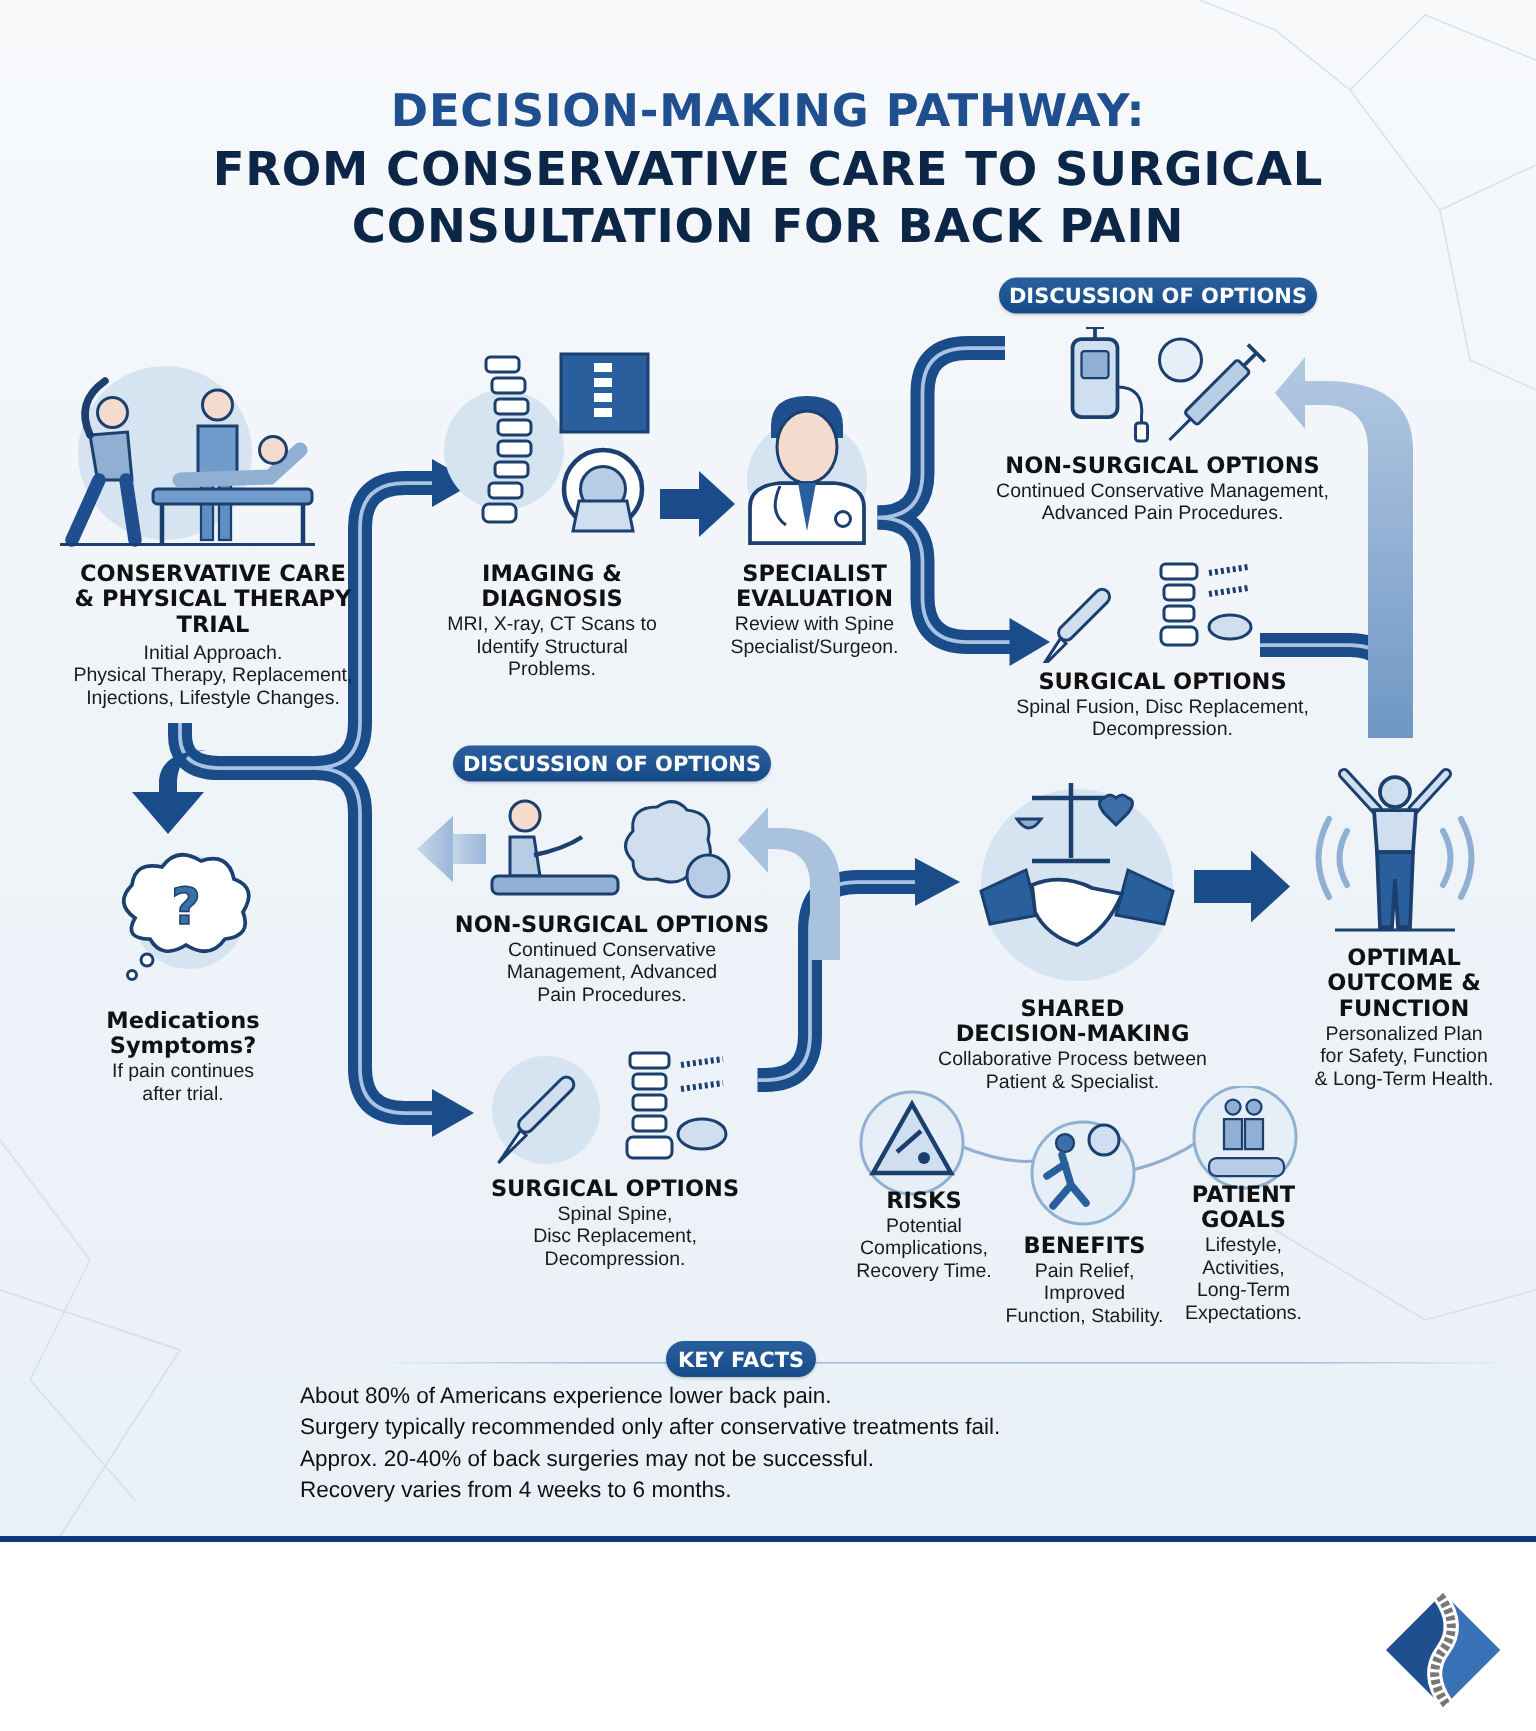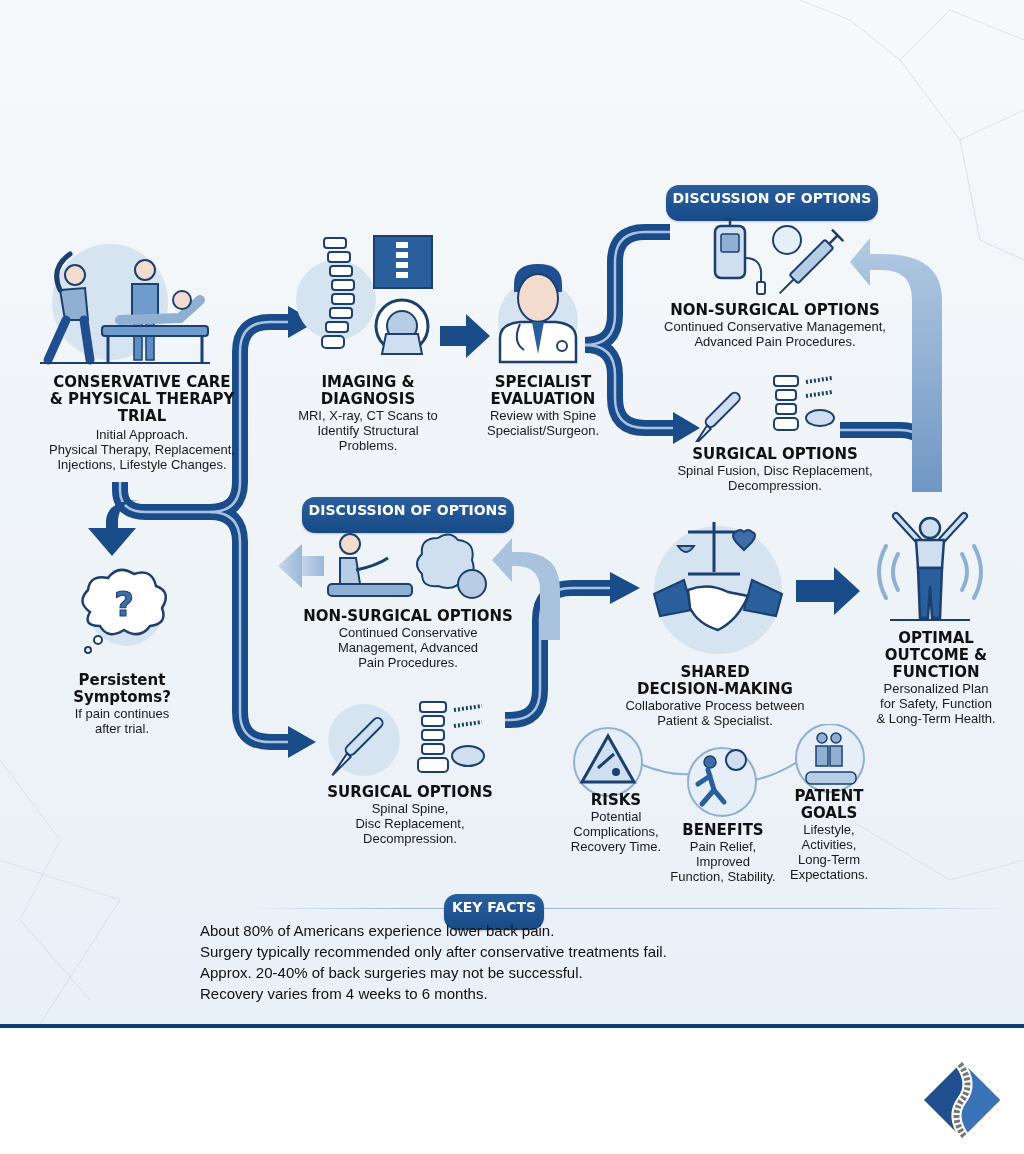--- a/index.html
+++ b/index.html
@@ -24,21 +24,21 @@
   .title {
     position: absolute; left: 0; top: 56px; width: 1024px; text-align: center;
     font-family: "DejaVu Sans", sans-serif; font-weight: bold;
     letter-spacing: 0.5px; line-height: 38px;
   }
   .title .t1 { color: #1f4f8f; font-size: 30px; display: block; }
   .title .t2 { color: #0c2647; font-size: 31px; display: block; }
   .title .t3 { color: #0c2647; font-size: 31px; display: block; }
 
   .pill {
-    position: absolute; height: 36px; border-radius: 13px;
+    position: absolute; height: 24px; border-radius: 13px;
     background: linear-gradient(180deg, #2a5f9e, #174a87);
     color: #fff; font-family: "DejaVu Sans", sans-serif; font-weight: bold;
     font-size: 14px; line-height: 26px; text-align: center;
     box-shadow: 0 1px 2px rgba(0,0,0,0.2);
   }
   .h {
     font-family: "DejaVu Sans", sans-serif; font-weight: bold; color: #111;
     text-align: center; font-size: 15px; line-height: 17px;
   }
   .d {
@@ -64,20 +64,25 @@
     <g stroke="#c9d8e8" stroke-width="1" fill="none" opacity="0.7">
       <polyline points="800,0 850,20 900,60 950,10 1024,40"></polyline>
       <polyline points="900,60 960,140 1024,110"></polyline>
       <polyline points="960,140 980,240 1024,260"></polyline>
       <polyline points="0,760 60,840 20,920 90,1000"></polyline>
       <polyline points="0,860 120,900 40,1024"></polyline>
       <polyline points="850,820 950,880 1024,860"></polyline>
     </g>
   </svg>
 
+  <div class="title">
+    <span class="t1">DECISION-MAKING PATHWAY:</span>
+    <span class="t2">FROM CONSERVATIVE CARE TO SURGICAL</span>
+    <span class="t3">CONSULTATION FOR BACK PAIN</span>
+  </div>
 
   <svg class="abs" style="left:0;top:0" width="1024" height="1024">
     <defs>
       <linearGradient id="lightUp" x1="0" y1="1" x2="0" y2="0">
         <stop offset="0" stop-color="#6f97c4"></stop>
         <stop offset="1" stop-color="#b3c9e2"></stop>
       </linearGradient>
       <linearGradient id="lightLeft" x1="1" y1="0" x2="0" y2="0">
         <stop offset="0" stop-color="#9ab7d8"></stop>
         <stop offset="1" stop-color="#c7d7ea"></stop>
@@ -163,21 +168,21 @@
 
   <svg class="abs" style="left:68px;top:560px" width="110" height="100">
     <circle cx="58" cy="48" r="38" fill="#d6e4f2"></circle>
     <path d="M22,52 Q8,42 20,30 Q22,14 40,18 Q50,4 66,14 Q84,8 88,26 Q104,32 94,48 Q100,64 82,66 Q72,80 56,70 Q40,80 32,66 Q14,66 22,52 Z" fill="#fff" stroke="#1b3f6e" stroke-width="2.5"></path>
     <text x="56" y="56" text-anchor="middle" font-family="DejaVu Sans" font-weight="bold" font-size="34" fill="#3e6ea6" stroke="#1b3f6e" stroke-width="1">?</text>
     <circle cx="30" cy="80" r="4" fill="#fff" stroke="#1b3f6e" stroke-width="2"></circle>
     <circle cx="20" cy="90" r="3" fill="#fff" stroke="#1b3f6e" stroke-width="2"></circle>
   </svg>
   <div class="block" style="left:52px;top:672px;width:140px;">
     <div class="h">
-      <div>Persistent</div>
+      <div>Medications</div>
       <div>Symptoms?</div>
     </div>
     <div class="d">
       <div>If pain continues</div>
       <div>after trial.</div>
     </div>
   </div>
 
   <svg class="abs" style="left:296px;top:230px" width="140" height="140">
     <circle cx="40" cy="70" r="40" fill="#d6e4f2"></circle>

